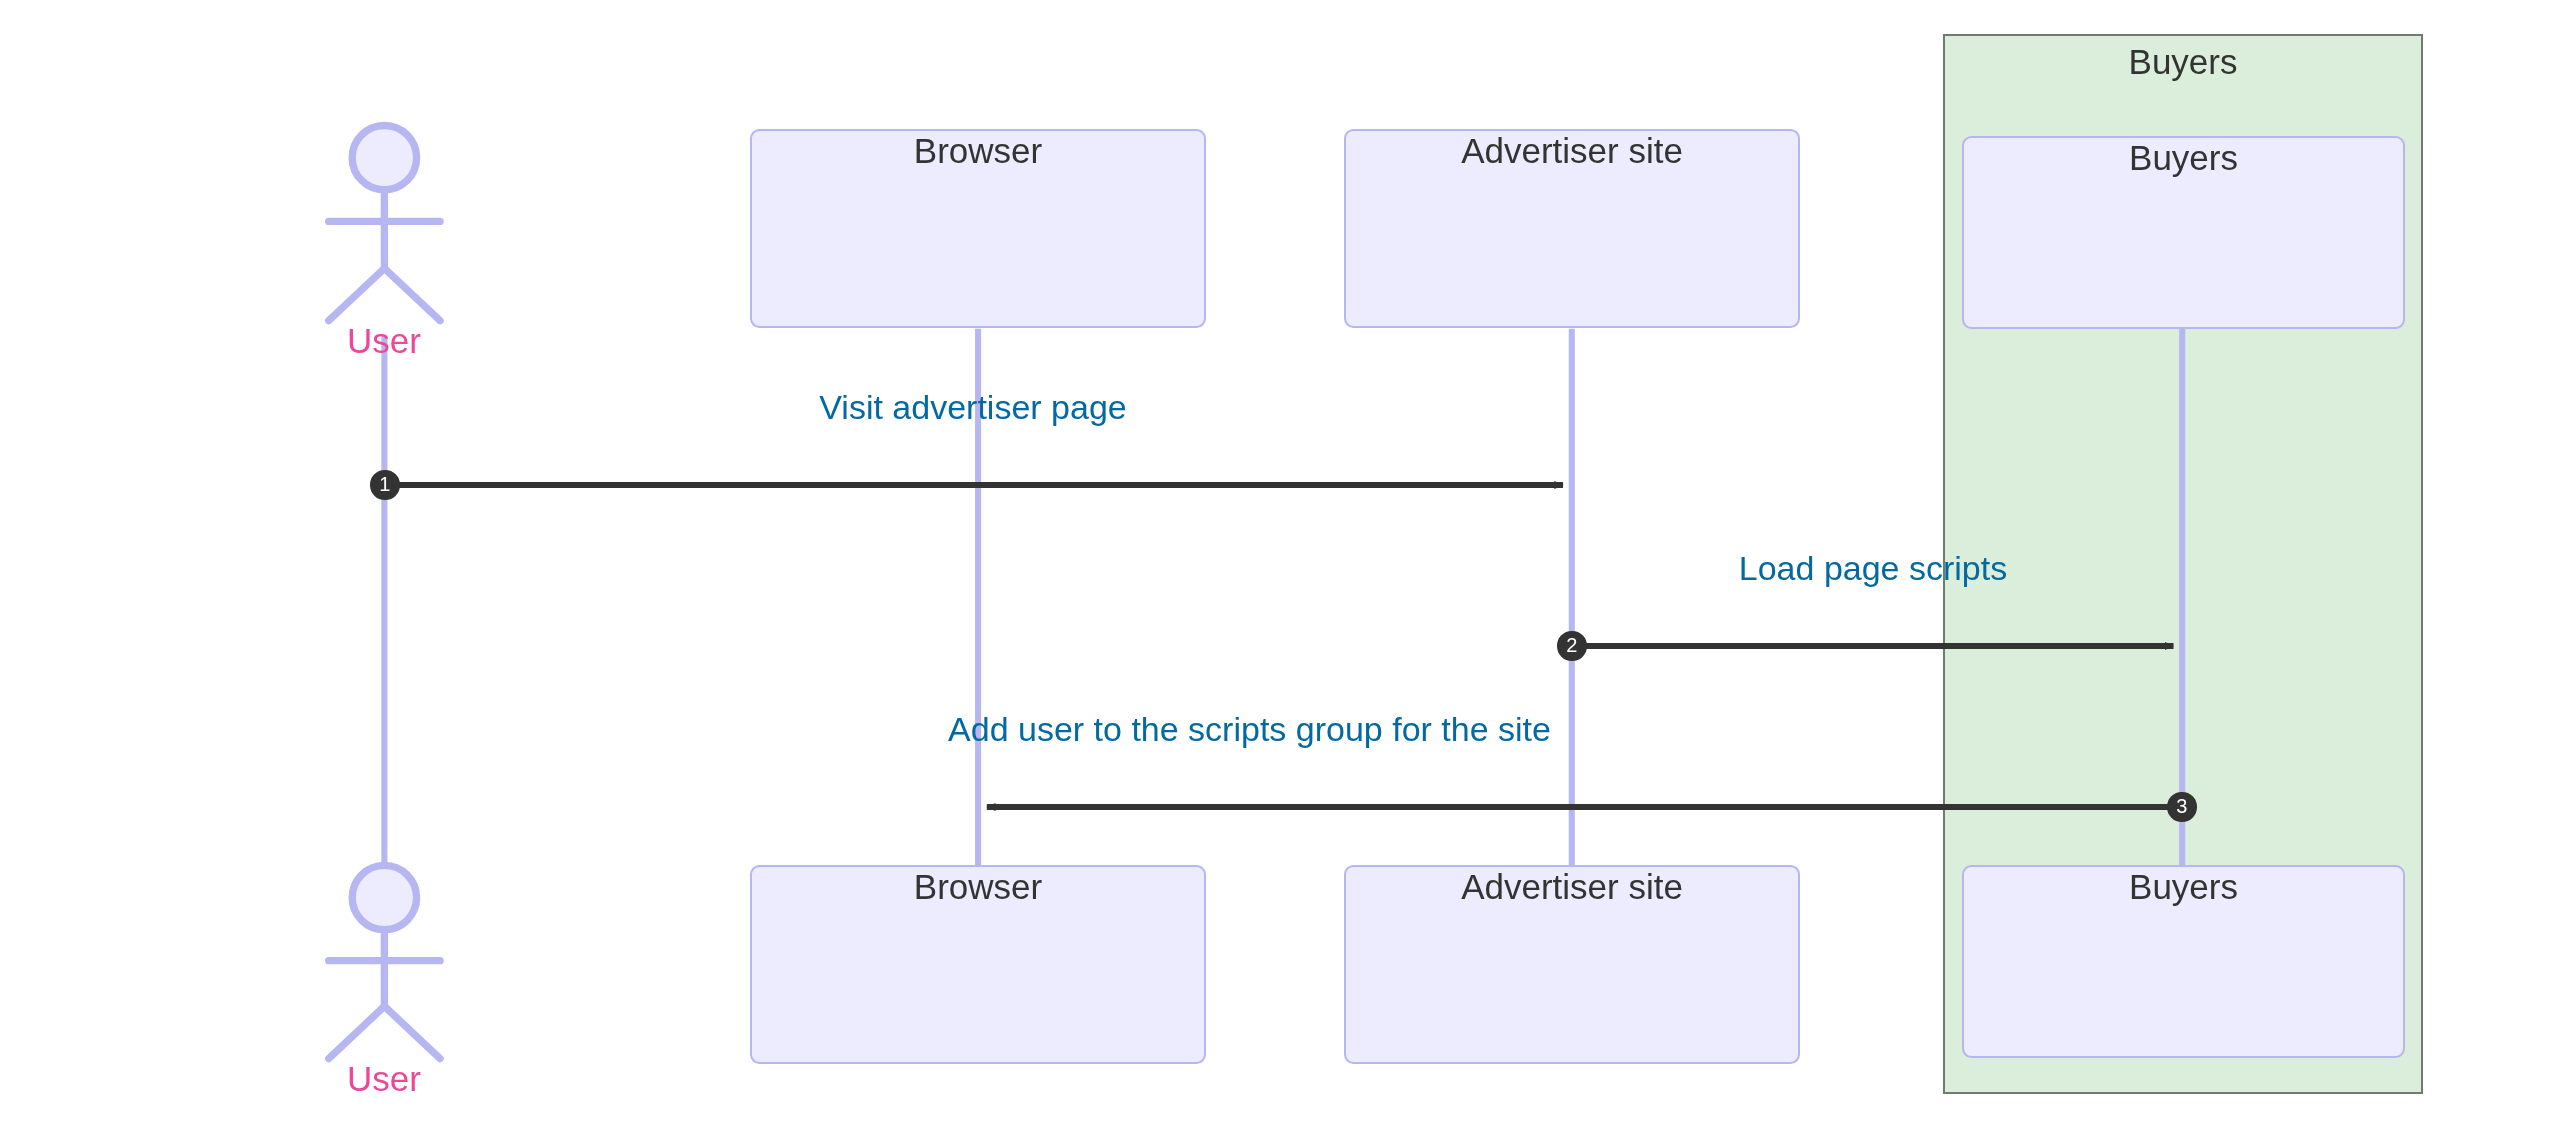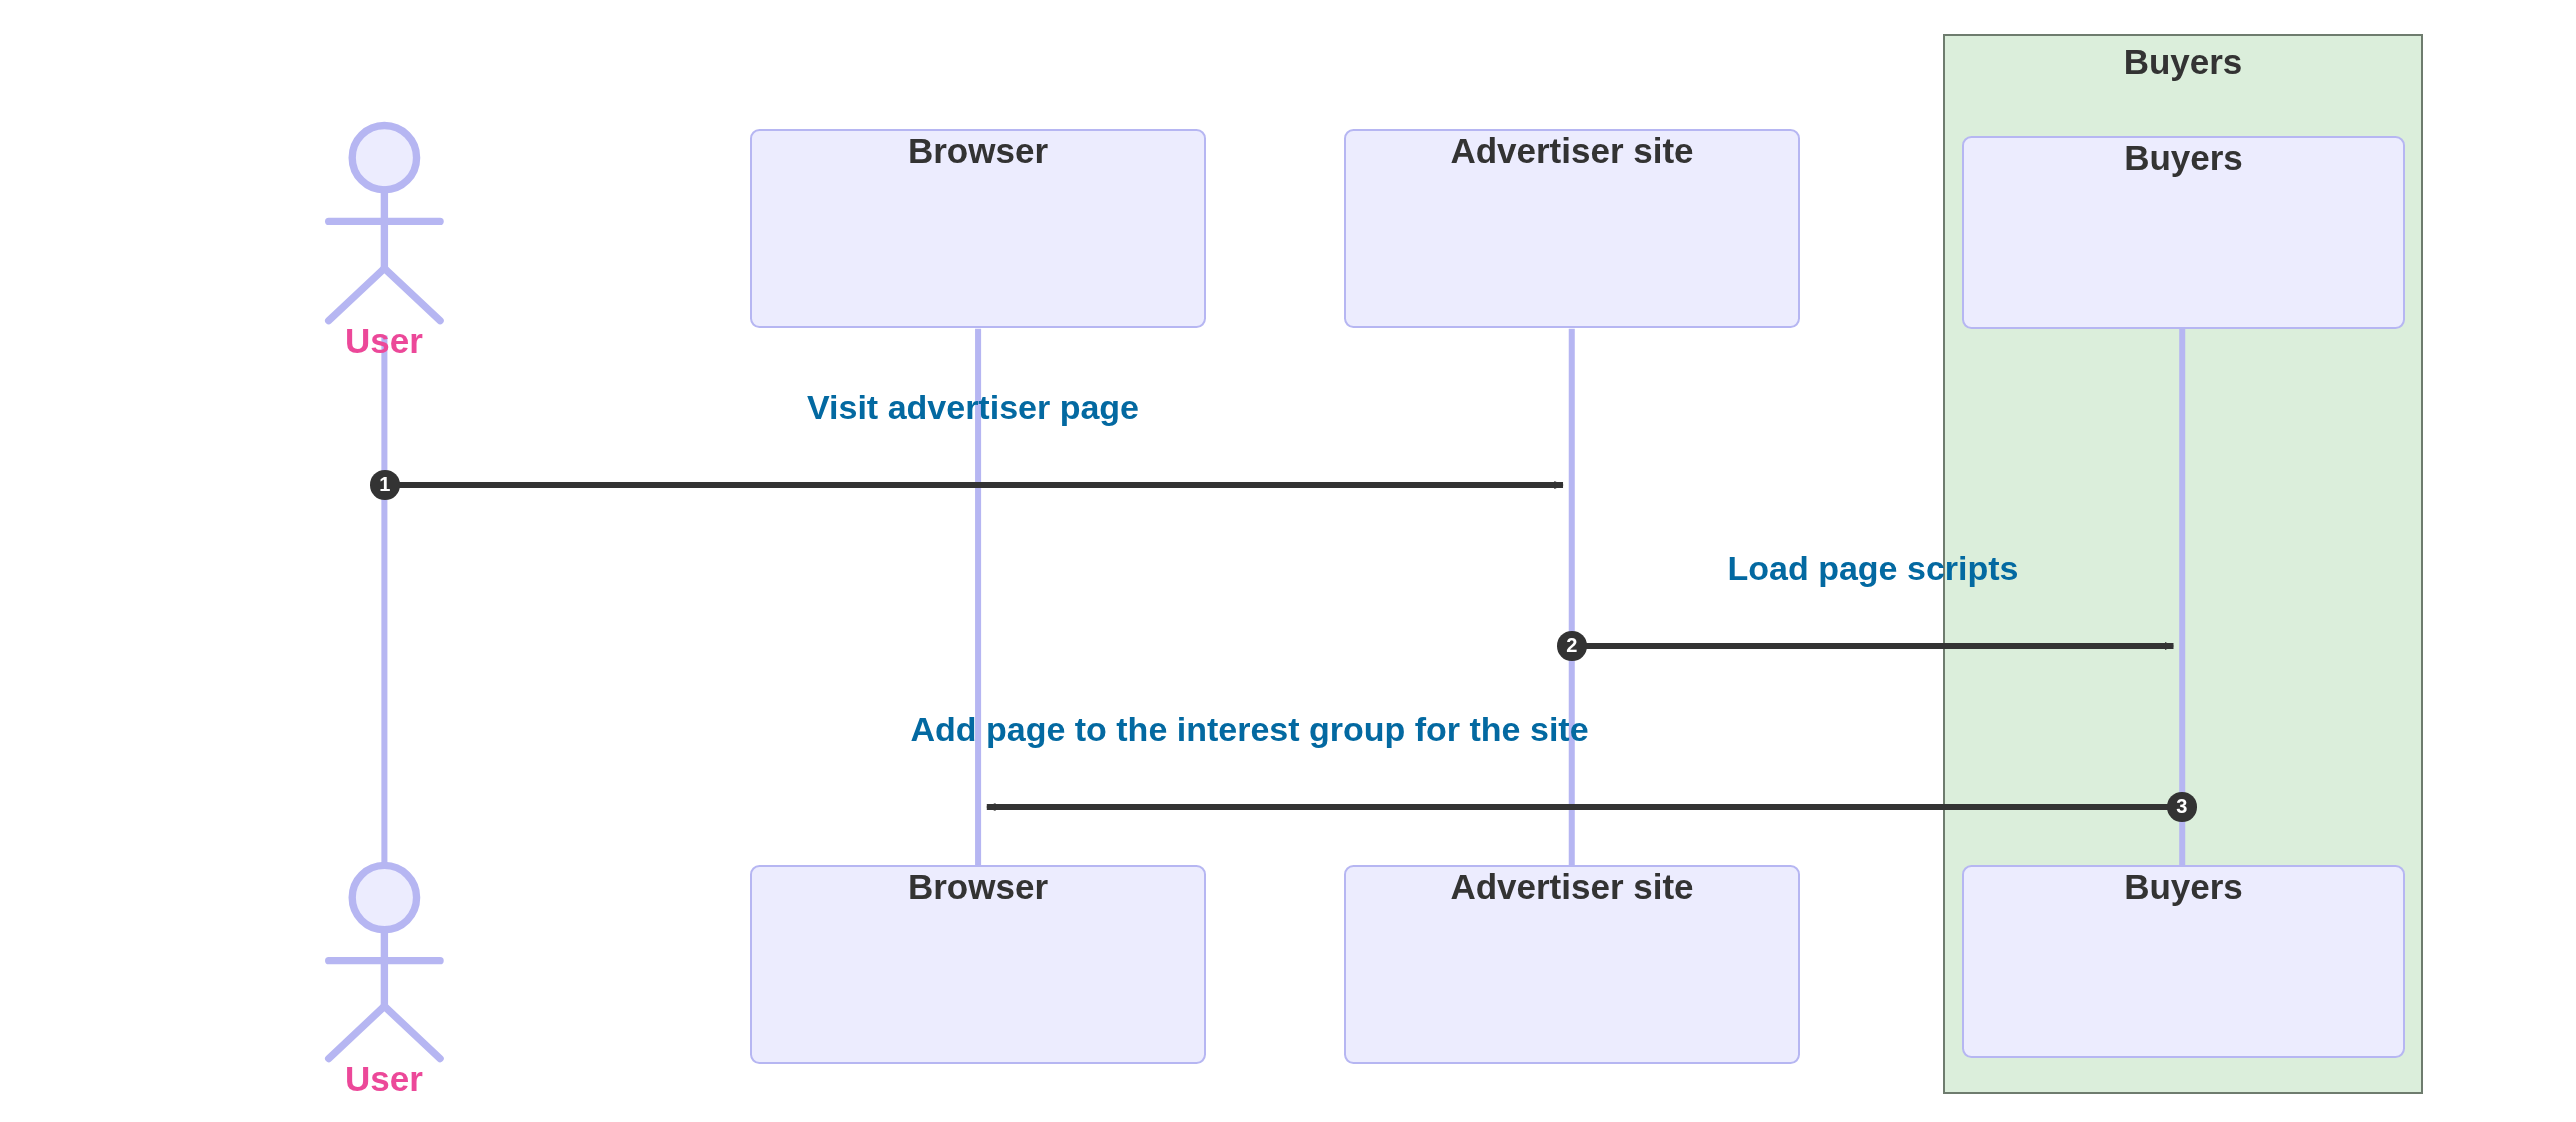--- a/index.html
+++ b/index.html
@@ -1,17 +1,17 @@
 <!DOCTYPE html>
 <html style="font-size:10.7px"><head>
 <meta charset="utf-8">
 <style>
   html,body{margin:0;padding:0;background:#ffffff;}
   body{font-family:"Liberation Sans","DejaVu Sans",sans-serif;}
-  #canvas{position:relative;width:2576px;height:1123px;background:#ffffff;overflow:hidden;font-weight:bold;}
+  #canvas{position:relative;width:2576px;height:1123px;background:#ffffff;overflow:hidden;}
   #svg{position:absolute;left:0;top:0;width:2576px;height:1123px;}
 
   .grp-label{
     position:absolute;color:#333333;font-size:35px;
     white-space:nowrap;text-align:center;
   }
   .part-box{
     position:absolute;box-sizing:border-box;
     background:#ECECFE;border:2.7px solid #B6B6F2;border-radius:9.4px;
     display:flex;align-items:flex-start;justify-content:center;
@@ -103,20 +103,20 @@
 
   <div class="part-box" style="left:1962px;top:865px;width:443px;height:193px;">
     <span class="part-label">Buyers</span>
   </div>
 
   <div class="actor-label" style="left:250px;top:321px;width:268px;">User</div>
   <div class="actor-label" style="left:250px;top:1059px;width:268px;">User</div>
 
   <div class="msg-label" style="left:772px;top:388px;width:402px;">Visit advertiser page</div>
   <div class="msg-label" style="left:1672px;top:549px;width:402px;">Load page scripts</div>
-  <div class="msg-label" style="left:743px;top:710px;width:1013px;">Add page to the interest group for the site</div>
+  <div class="msg-label" style="left:743px;top:710px;width:1013px;">Add user to the scripts group for the site</div>
 
   <div class="seq-num" style="left:370px;top:470px;">1</div>
   <div class="seq-num" style="left:1557px;top:631px;">2</div>
   <div class="seq-num" style="left:2167px;top:792px;">3</div>
 
 </div>
 
 
 </body></html>

